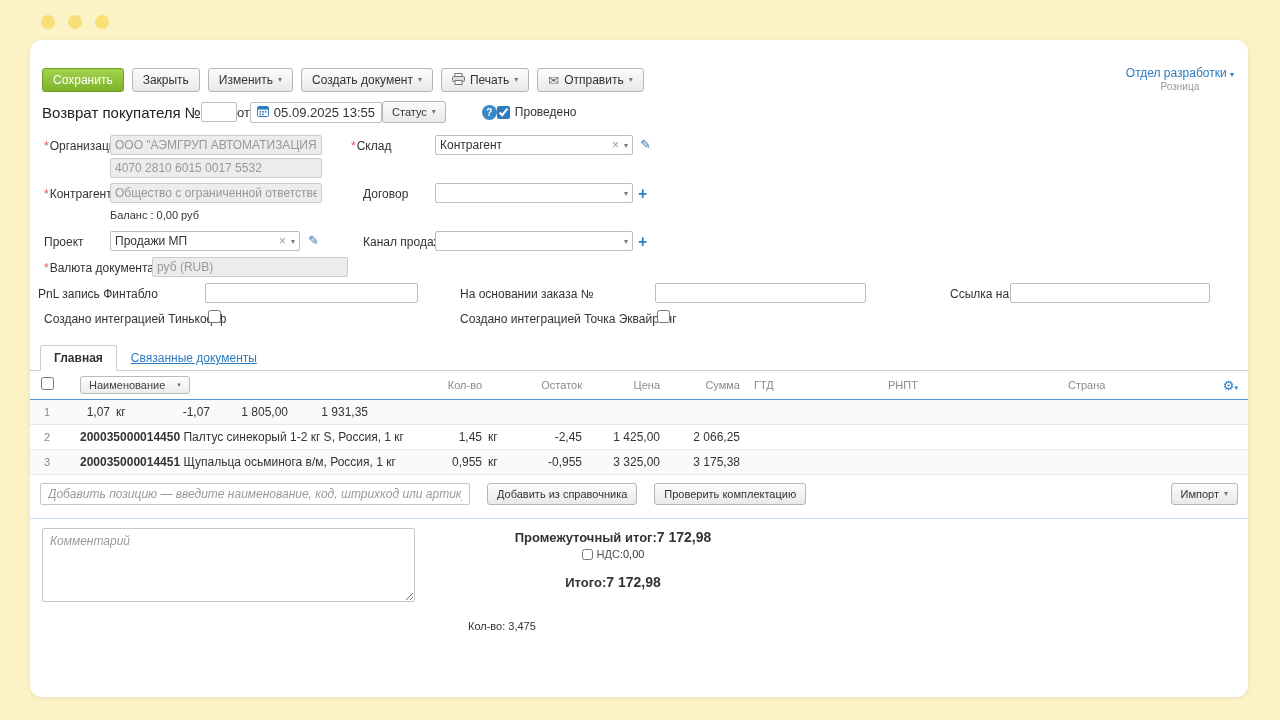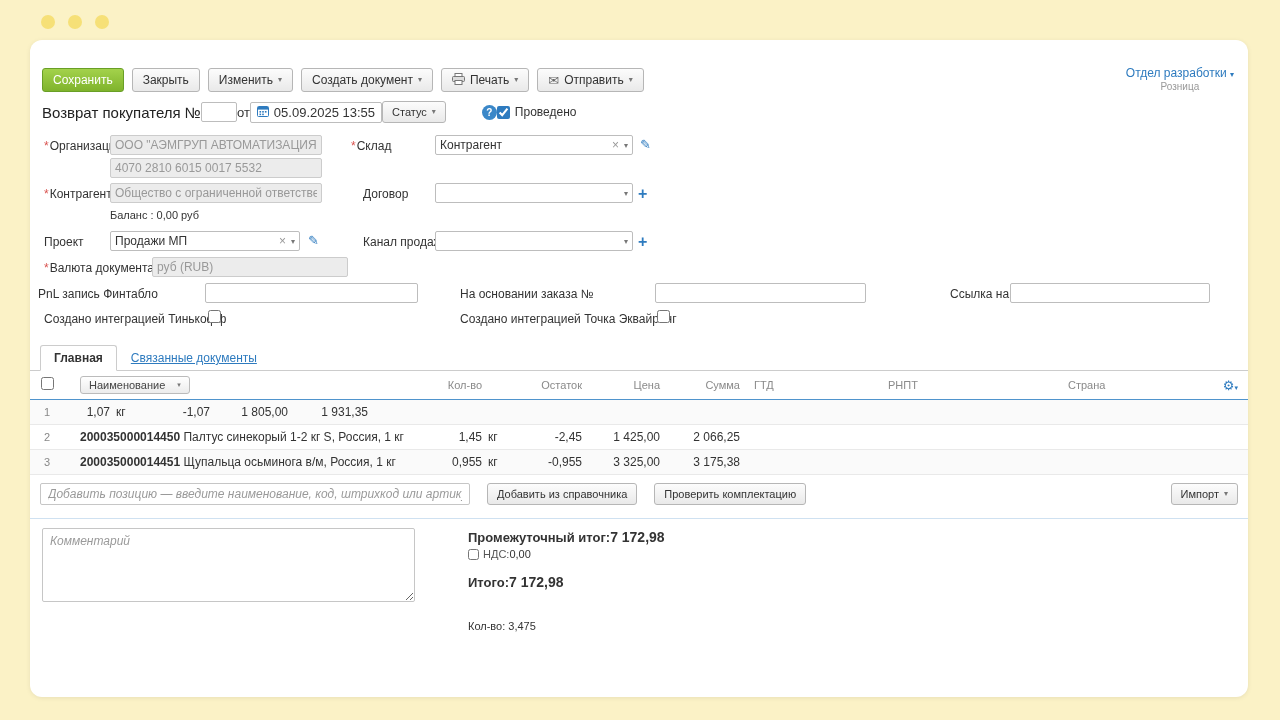--- a/index.html
+++ b/index.html
@@ -70,21 +70,21 @@
 
 .add-row{position:absolute;left:10px;right:10px;top:443px;display:flex;align-items:center;gap:17px}
 .add-input{width:430px;height:22px;border:1px solid #c6c6c6;border-radius:2px;padding:0 7px;font-size:12px;font-family:inherit;color:#333}
 .add-input::placeholder{color:#9a9a9a;font-style:italic}
 .import-btn{margin-left:auto}
 .divider{position:absolute;left:0;right:0;top:478px;border-top:1px solid #cfe1f1}
 
 .comment{position:absolute;left:12px;top:488px;width:373px;height:74px;border:1px solid #c6c6c6;border-radius:2px;padding:5px 7px;font-size:12px;font-family:inherit;resize:both;color:#333}
 .comment::placeholder{color:#9a9a9a;font-style:italic}
 .totals{position:absolute;left:438px;top:489px;width:290px}
-.t-row{display:flex;justify-content:flex-start;align-items:baseline}
+.t-row{display:flex;justify-content:center;align-items:baseline}
 .t-big{font-size:13px;font-weight:bold}
 .t-val{font-size:14px;font-weight:bold}
 .t-vat{margin:3px 0 14px;font-size:11px;color:#555;align-items:center}
 .vat-left{display:flex;align-items:center;gap:4px;cursor:pointer}
 .t-vat input{width:11px;height:11px}
 .t-vat .vat-v{color:#333}
 .qty-total{margin-top:30px;font-size:11px;color:#333}
 </style>
 </head>
 <body>

